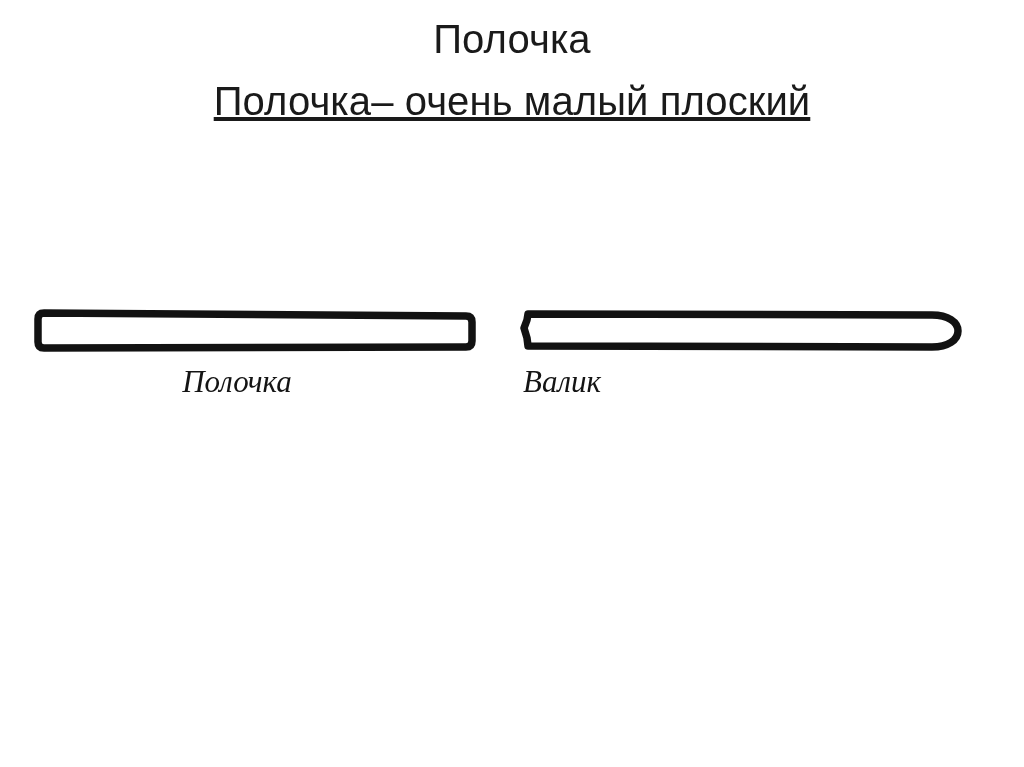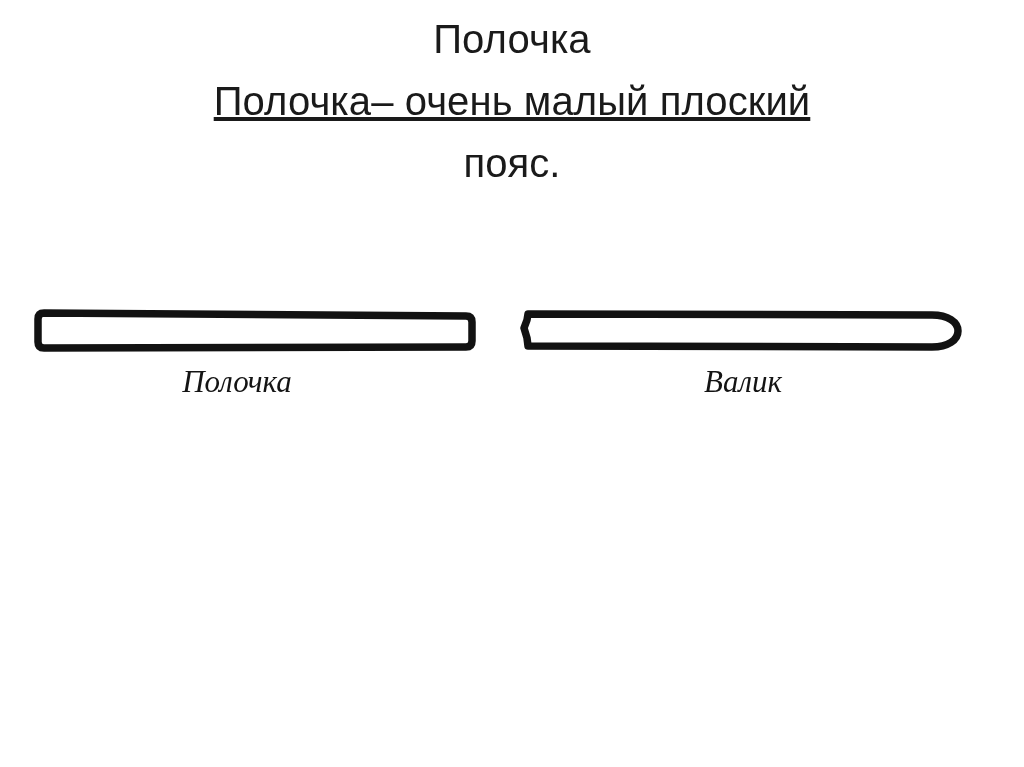--- a/index.html
+++ b/index.html
@@ -75,41 +75,40 @@
   .caption-polochka {
     left: 0;
     top: 364px;
     width: 474px;
     text-align: center;
   }
   .caption-valik {
     left: 523px;
     top: 364px;
     width: 440px;
-    text-align: center;
+    text-align: left;
   }
 
   
   .blank-area {
     position: absolute;
     left: 0;
     top: 420px;
     width: 1024px;
     height: 347px;
   }
 </style>
 </head>
 <body>
 
 <div class="slide">
 
   <div class="title-block">
     <span class="title-line">Полочка</span>
     <span class="title-line wide">Полочка– очень малый плоский</span>
-    <span class="title-line">пояс.</span>
   </div>
 
   <div class="figure">
     <svg width="1024" height="130" viewBox="0 0 1024 130" xmlns="http://www.w3.org/2000/svg">
 
       <g>
         <path d="M 44 23
                  C 40 23, 38 25, 38 29
                  L 38 52
                  C 38 56, 40 58, 44 58

